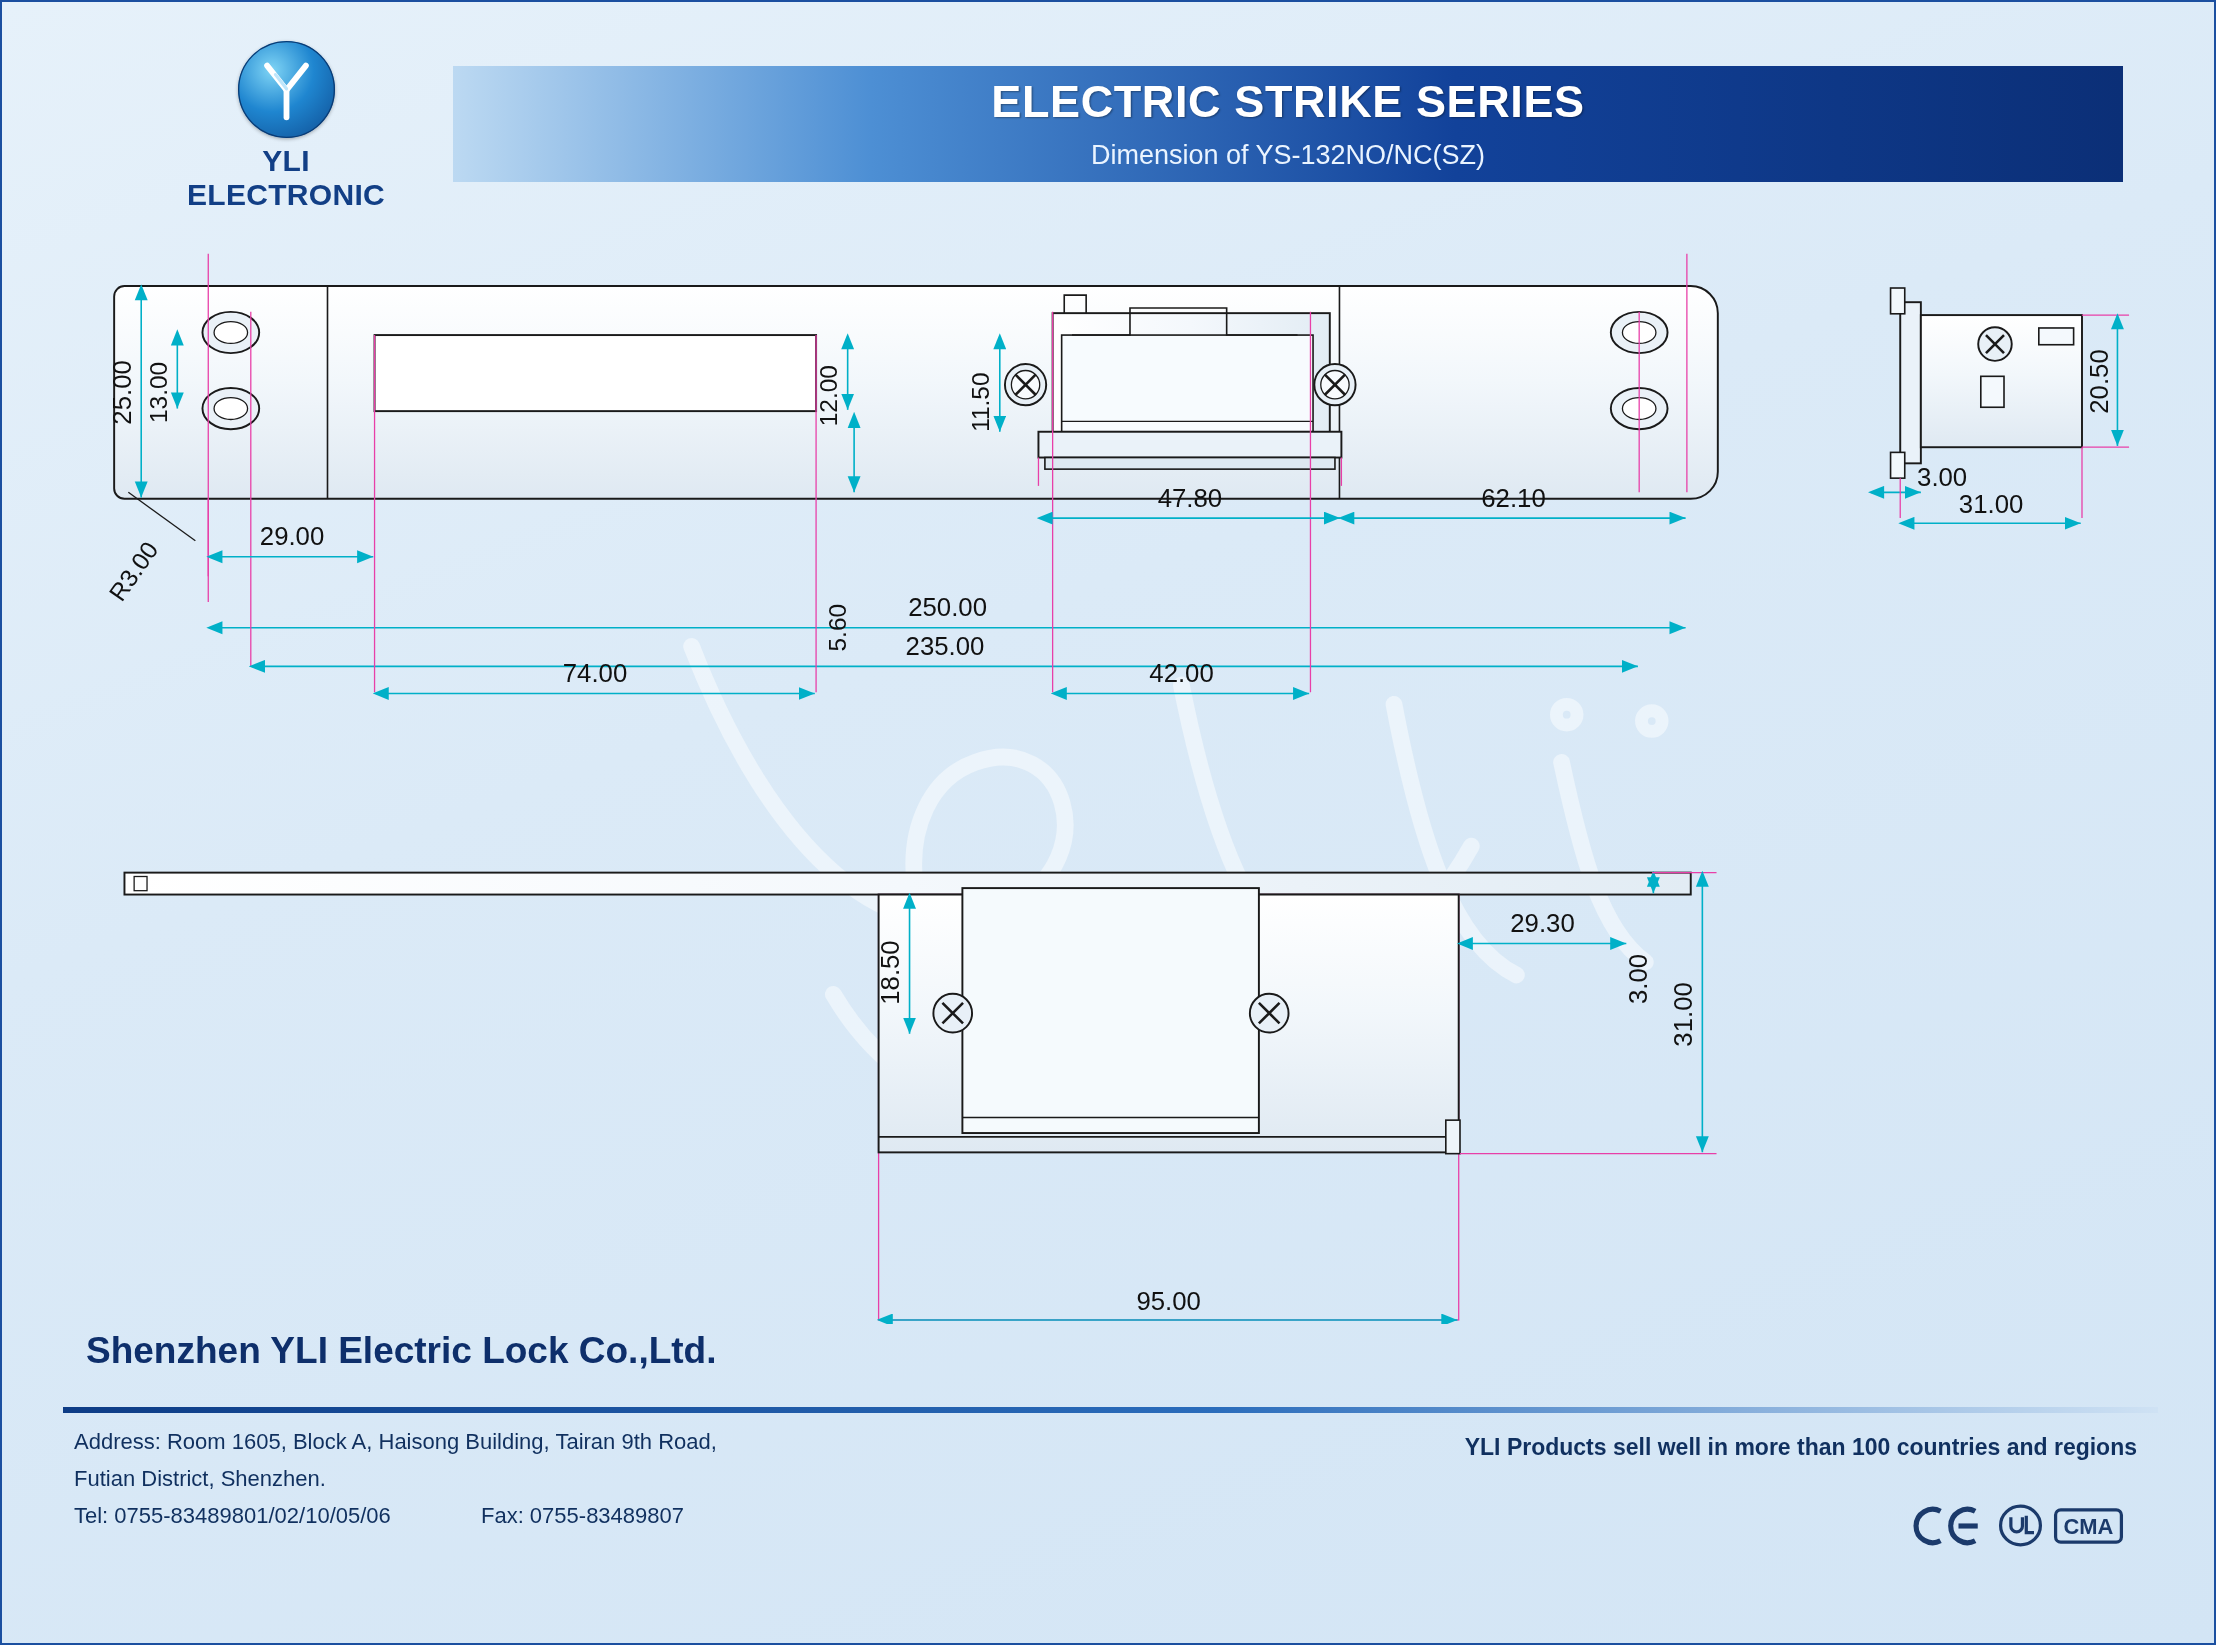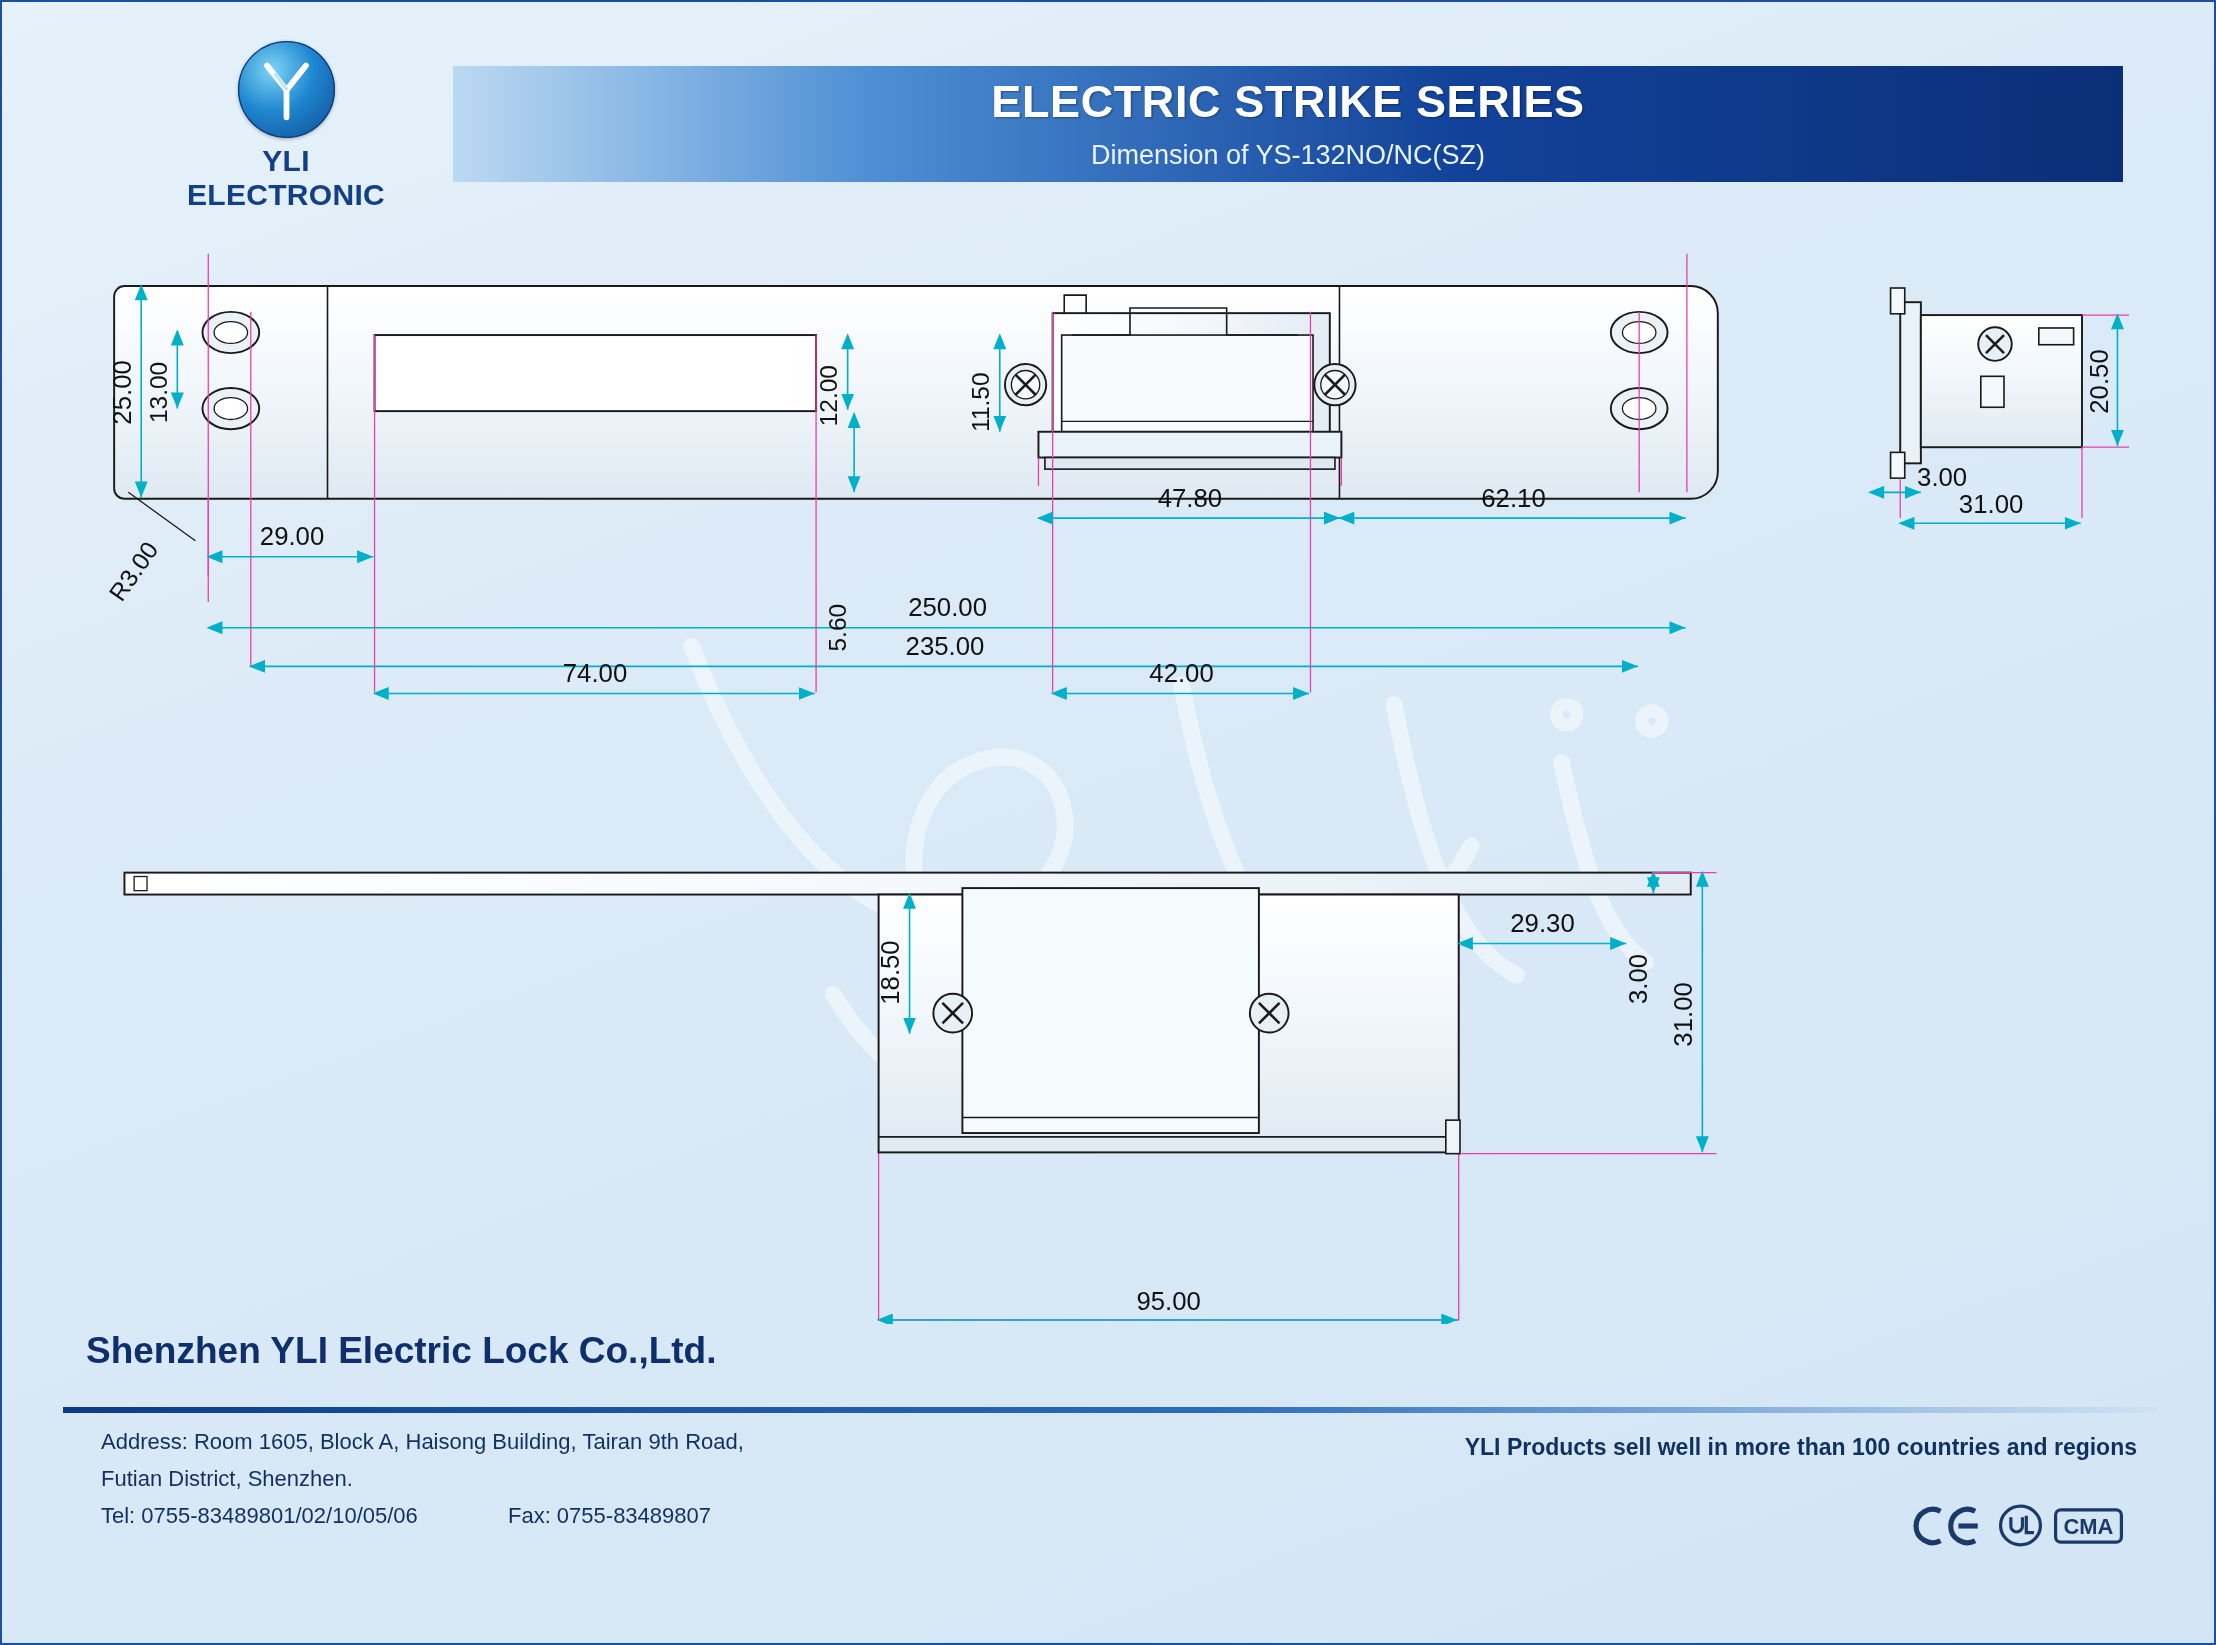--- a/index.html
+++ b/index.html
@@ -51,21 +51,21 @@
   
   .company{
     position:absolute;left:84px;top:1328px;
     font-size:37px;font-weight:bold;color:#0e2f6b;letter-spacing:0px;text-align:right;
   }
   .rule{
     position:absolute;left:61px;top:1405px;width:2095px;height:5.8px;
     background:linear-gradient(90deg,#0d3c86 0%,#2a6cbb 55%,#cfe2f4 100%);
   }
   .addr{
-    position:absolute;left:99px;top:1421px;
+    position:absolute;left:72px;top:1421px;
     font-size:22px;color:#10305f;line-height:37px;
   }
   .addr .row span.fax{margin-left:84px;}
   .addr .row span.zip{margin-left:39px;}
   .addr .row span.http{margin-left:45px;}
   .slogan{
     position:absolute;right:77px;top:1420px;
     font-size:23px;font-weight:bold;color:#10305f;margin-top:12px;
   }
   .certs{position:absolute;right:90px;top:1502px;display:flex;gap:10px;align-items:center;}

